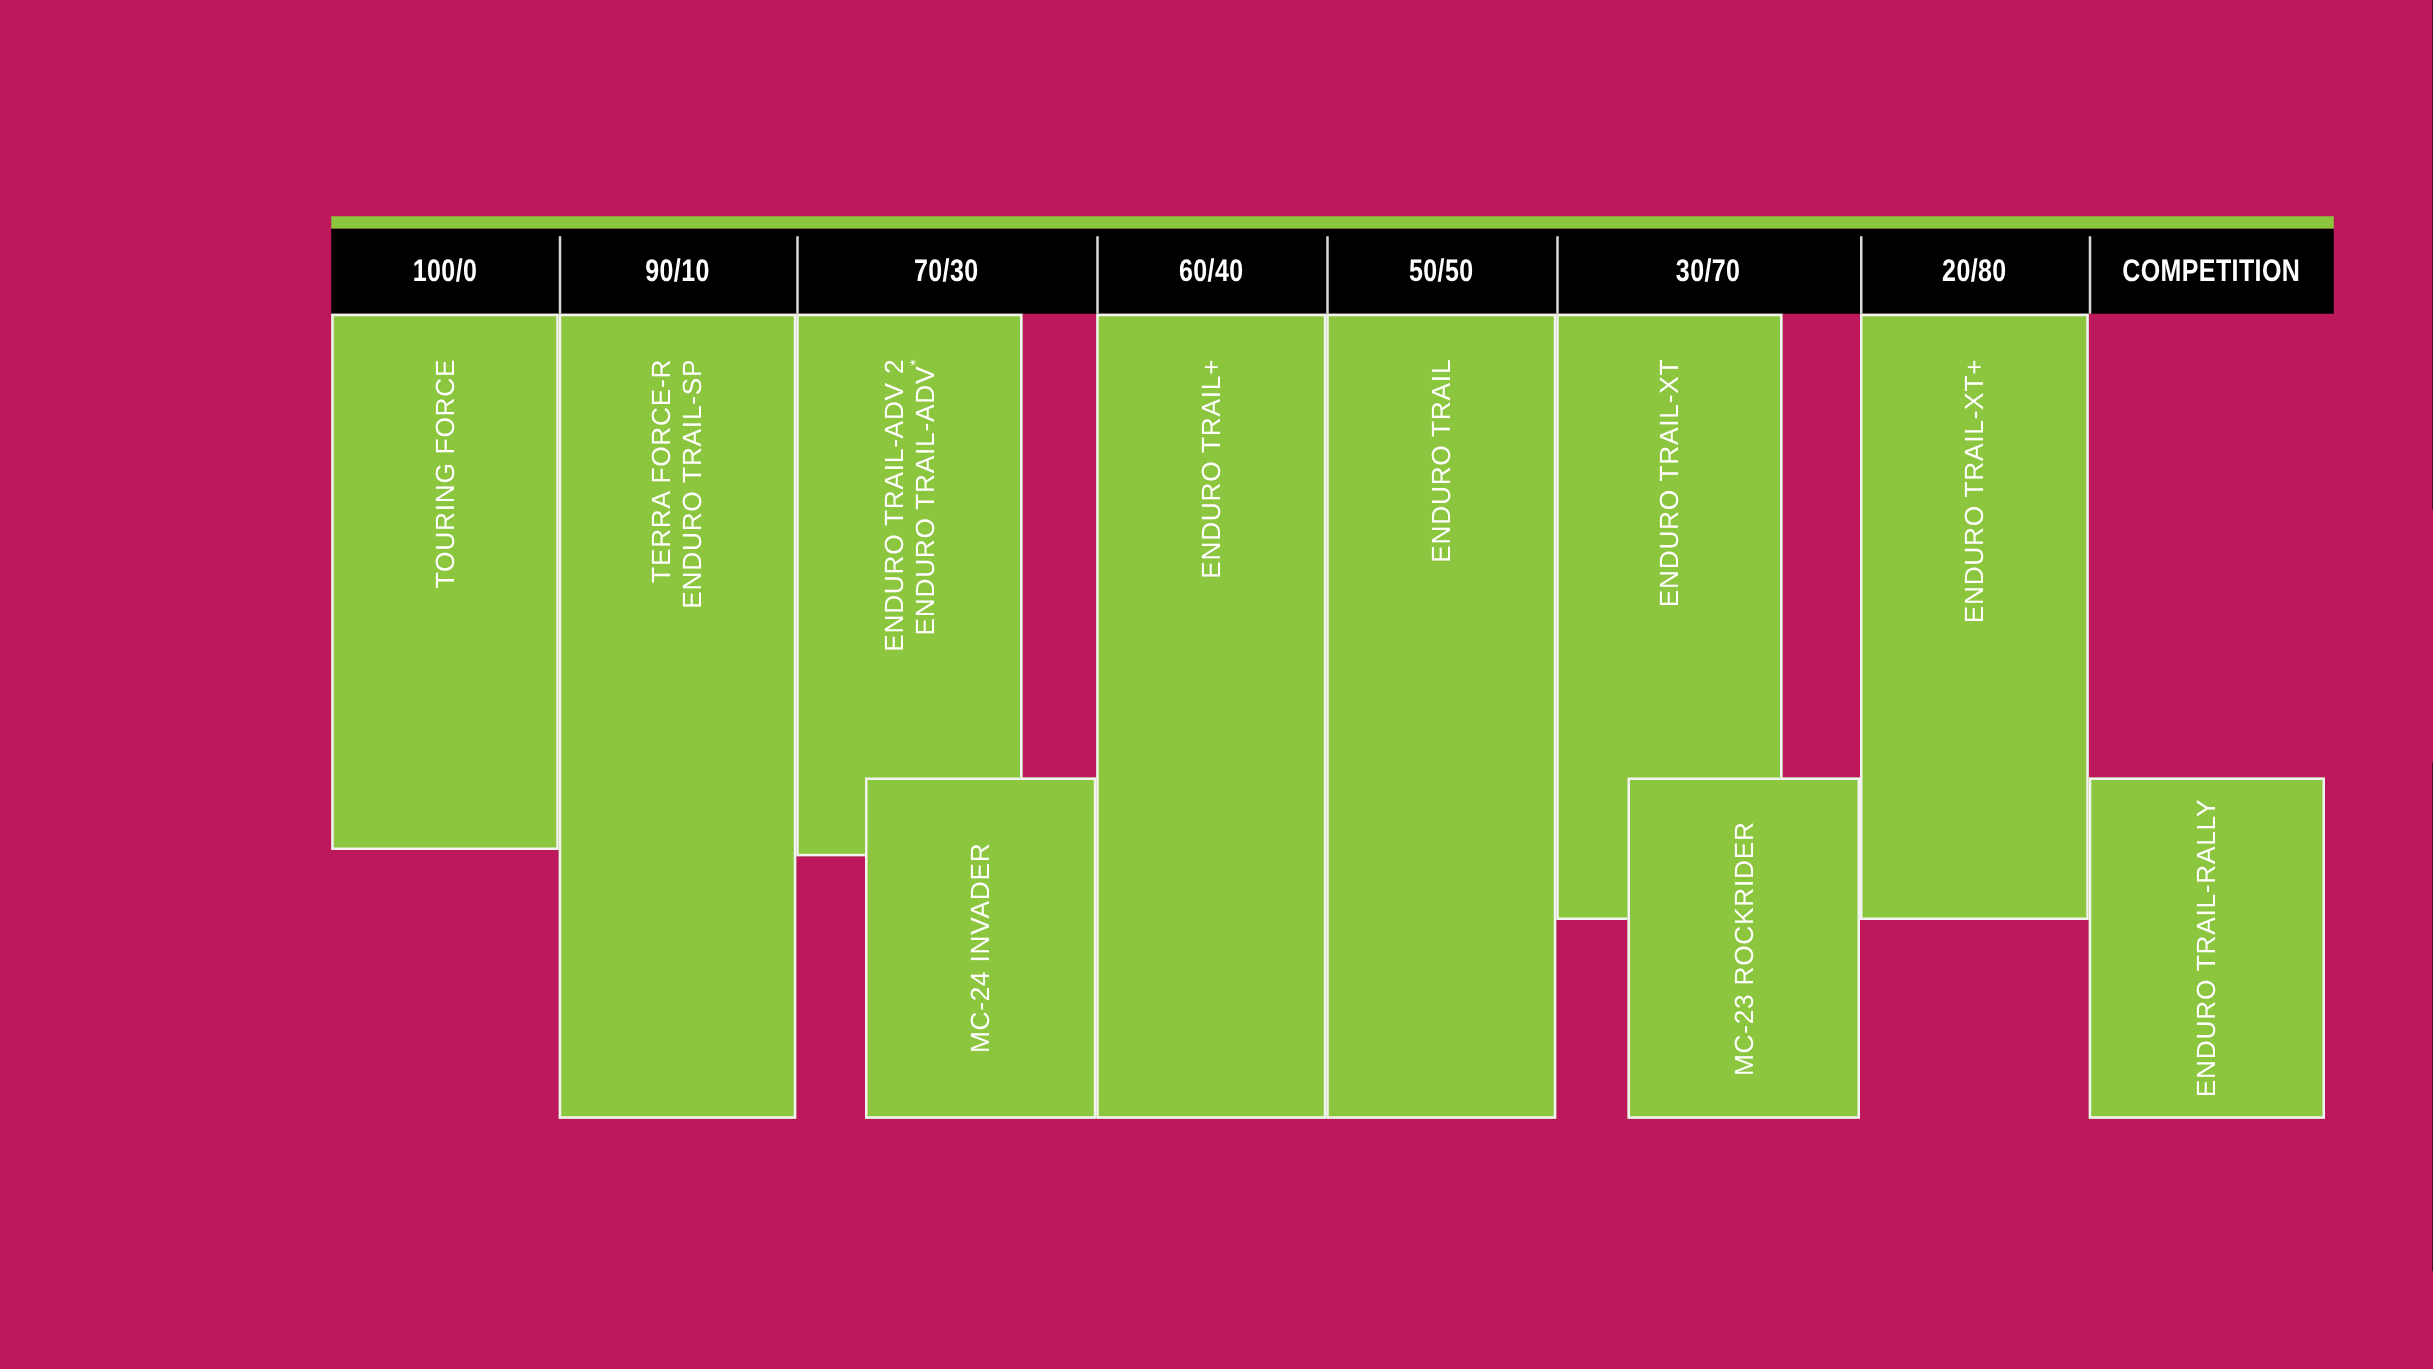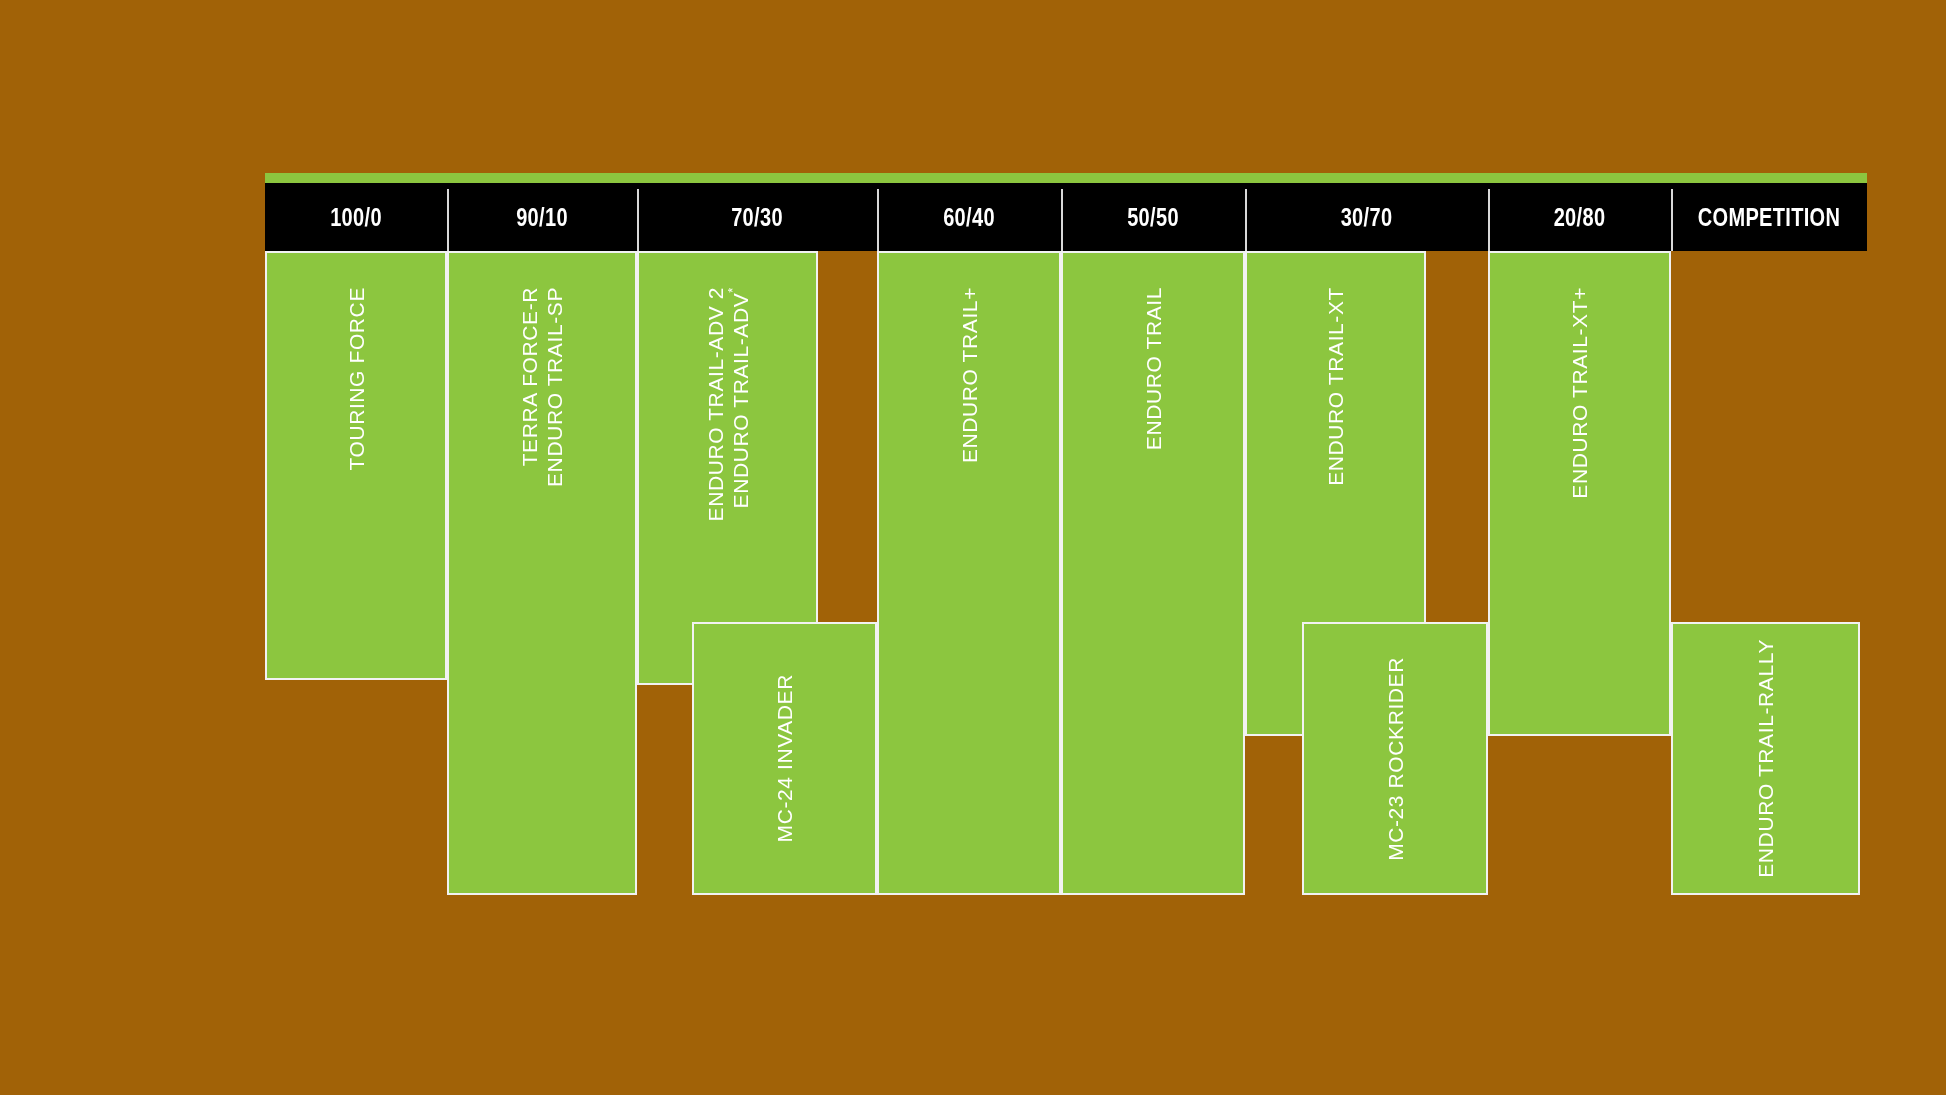--- a/index.html
+++ b/index.html
@@ -13,21 +13,21 @@
     height: 1095px;
     overflow: hidden;
     font-family: "Liberation Sans", sans-serif;
     -webkit-font-smoothing: antialiased;
   }
 
   #stage {
     position: relative;
     width: 1946px;
     height: 1095px;
-    background: #a16207;
+    background: #be185d;
   }
 
   
   .top-rule {
     position: absolute;
     left: 265px;
     top: 173px;
     width: 1602px;
     height: 10px;
     background: #8CC63F;

